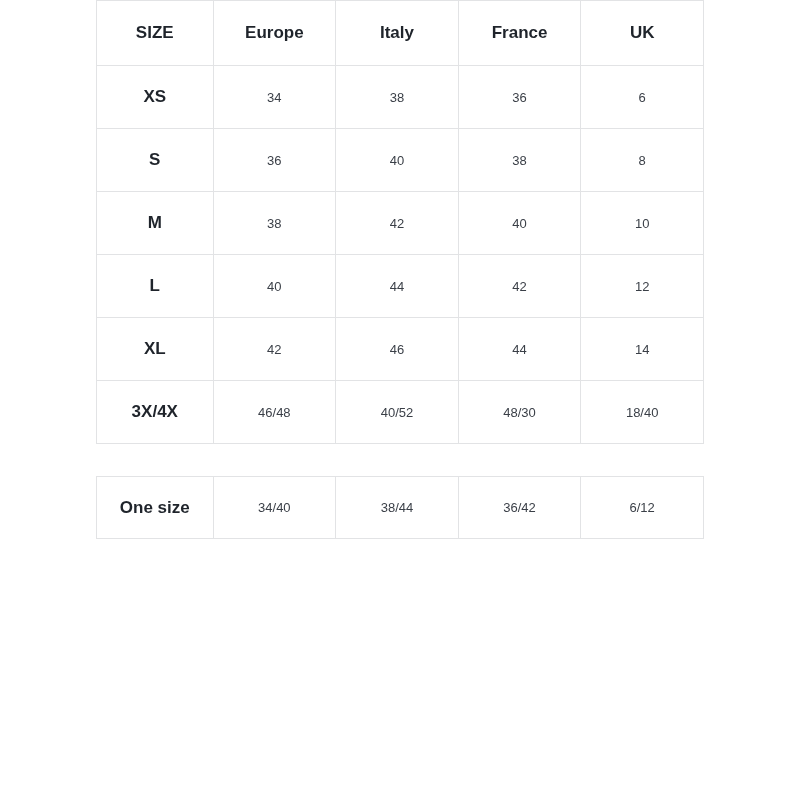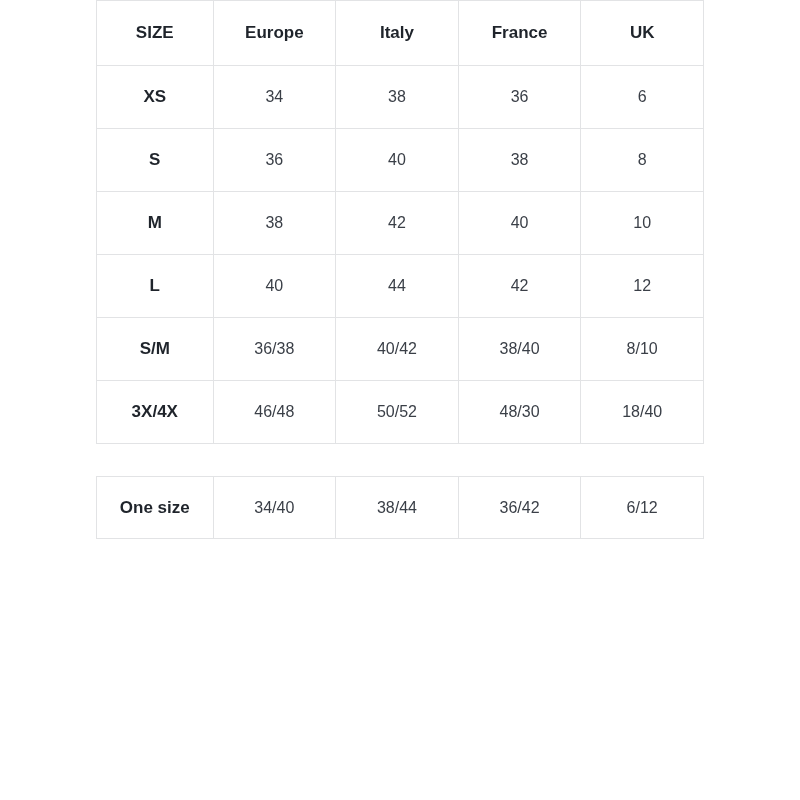--- a/index.html
+++ b/index.html
@@ -23,21 +23,21 @@
   }
   table.size-table {
     width: 100%;
     border-collapse: collapse;
     table-layout: fixed;
   }
   table.size-table td, table.size-table th {
     border: 1px solid #e2e3e5;
     text-align: center;
     vertical-align: middle;
-    font-size: 16px;
+    font-size: 13px;
     font-weight: normal;
     color: #3a3f47;
     padding: 0;
   }
   table.size-table .row-head {
     font-weight: bold;
     color: #1f242b;
     font-size: 17px;
   }
   table.size-table thead th {
@@ -104,30 +104,30 @@
         <td>10</td>
       </tr>
       <tr>
         <td class="row-head">L</td>
         <td>40</td>
         <td>44</td>
         <td>42</td>
         <td>12</td>
       </tr>
       <tr>
-        <td class="row-head">S/M</td>
-        <td>36/38</td>
-        <td>40/42</td>
-        <td>38/40</td>
-        <td>8/10</td>
+        <td class="row-head">XL</td>
+        <td>42</td>
+        <td>46</td>
+        <td>44</td>
+        <td>14</td>
       </tr>
       <tr>
         <td class="row-head">3X/4X</td>
         <td>46/48</td>
-        <td>50/52</td>
+        <td>40/52</td>
         <td>48/30</td>
         <td>18/40</td>
       </tr>
     </tbody>
   </table>
 
   <div class="spacer"></div>
 
   <table class="size-table" id="extra-table">
     <colgroup>

